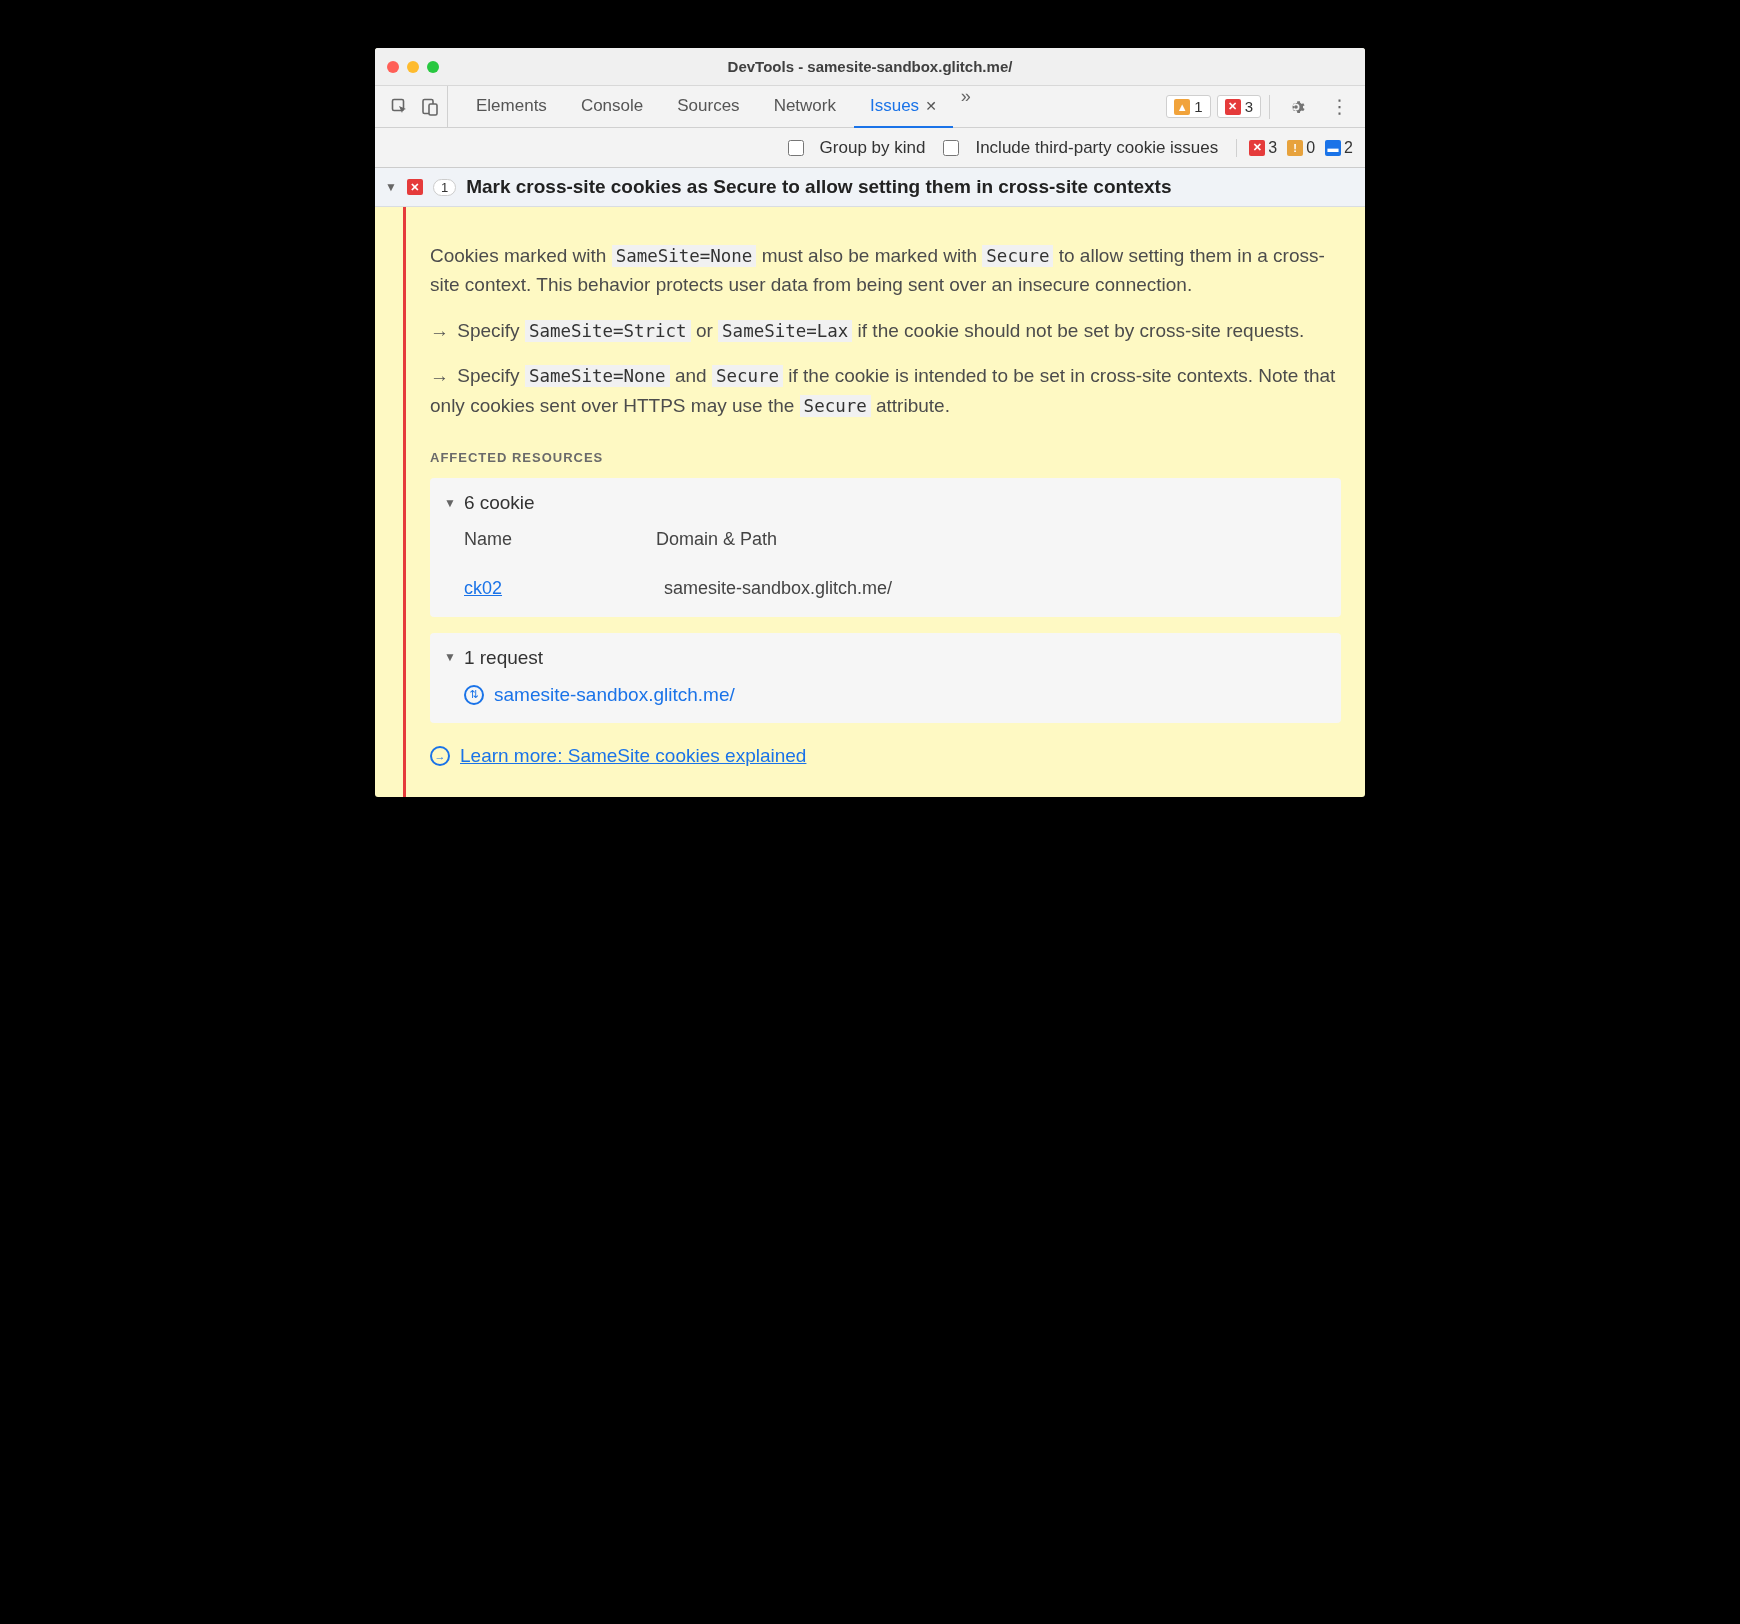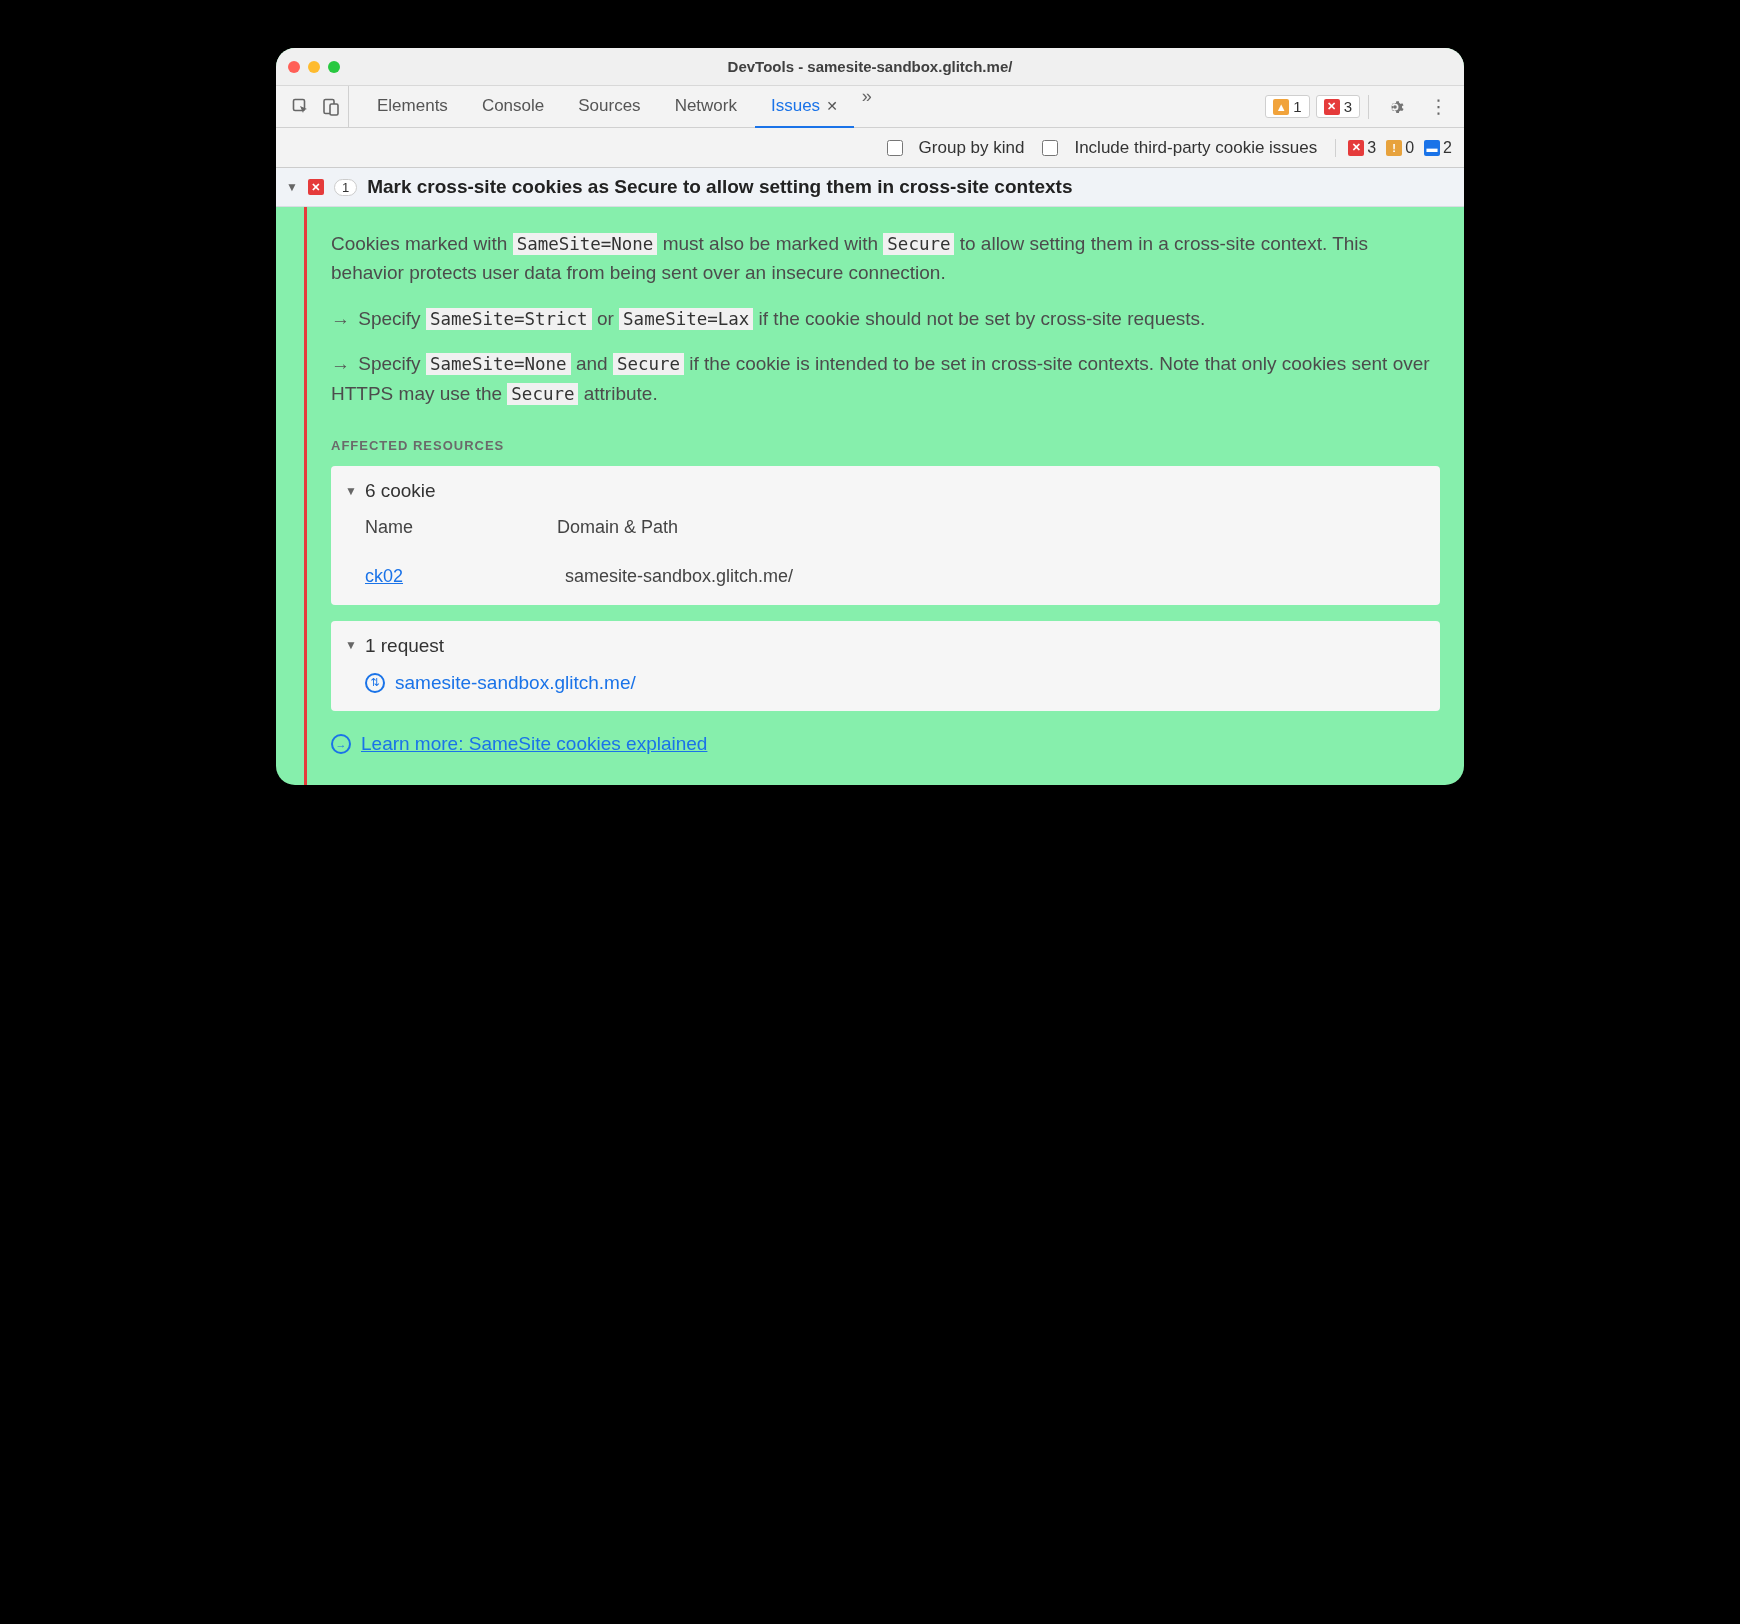--- a/index.html
+++ b/index.html
@@ -7,24 +7,24 @@
   body {
     background: #000;
     font-family: -apple-system, BlinkMacSystemFont, "Segoe UI", Helvetica, Arial, sans-serif;
     font-size: 19px;
     color: #333;
     display: flex;
     align-items: flex-start;
     justify-content: center;
   }
   .window {
-    width: 1188px;
+    width: 990px;
     margin: 48px auto;
-    background: #86efac;
-    border-radius: 19px;
+    background: #fef9c3;
+    border-radius: 3px;
     box-shadow: 0 20px 60px rgba(0,0,0,.55);
     overflow: hidden;
   }
   
   .titlebar {
     height: 38px;
     background: #f0f0f0;
     display: flex;
     align-items: center;
     padding: 0 12px;
@@ -111,21 +111,21 @@
   }
   .disclosure { color:#666; font-size:12px; }
   .issue-count-pill {
     background:#fff; border:1px solid #ccc; border-radius:10px;
     font-size:13px; padding:0 7px; color:#333;
   }
   .issuehead .title { font-weight:700; font-size:19px; color:#222; }
   
   .issuebody { display:flex; }
   .redline { width:3px; background:#e53b3b; margin-left:28px; }
-  .issuemain { flex:1; padding:22px 24px 26px 24px; color:#4c4c4c; font-size:19px; line-height:1.55; }
+  .issuemain { flex:1; padding:34px 24px 26px 24px; color:#4c4c4c; font-size:19px; line-height:1.55; }
   .issuemain p { margin-bottom:16px; }
   code.inline {
     font-family: ui-monospace, Menlo, Consolas, monospace;
     background:#f1f1f1;
     padding:1px 4px;
     font-size:0.92em;
     color:#333;
   }
   .arrow-row { display:block; margin-bottom:14px; }
   .arrow-sym { display:inline-block; width:22px; color:#555; }

